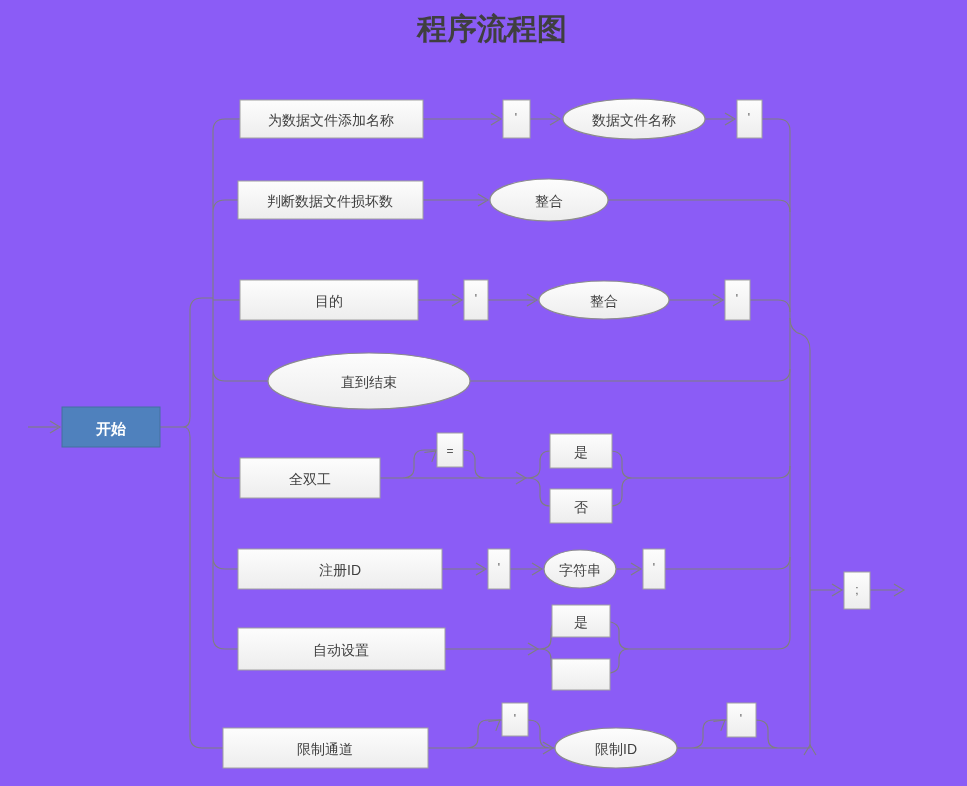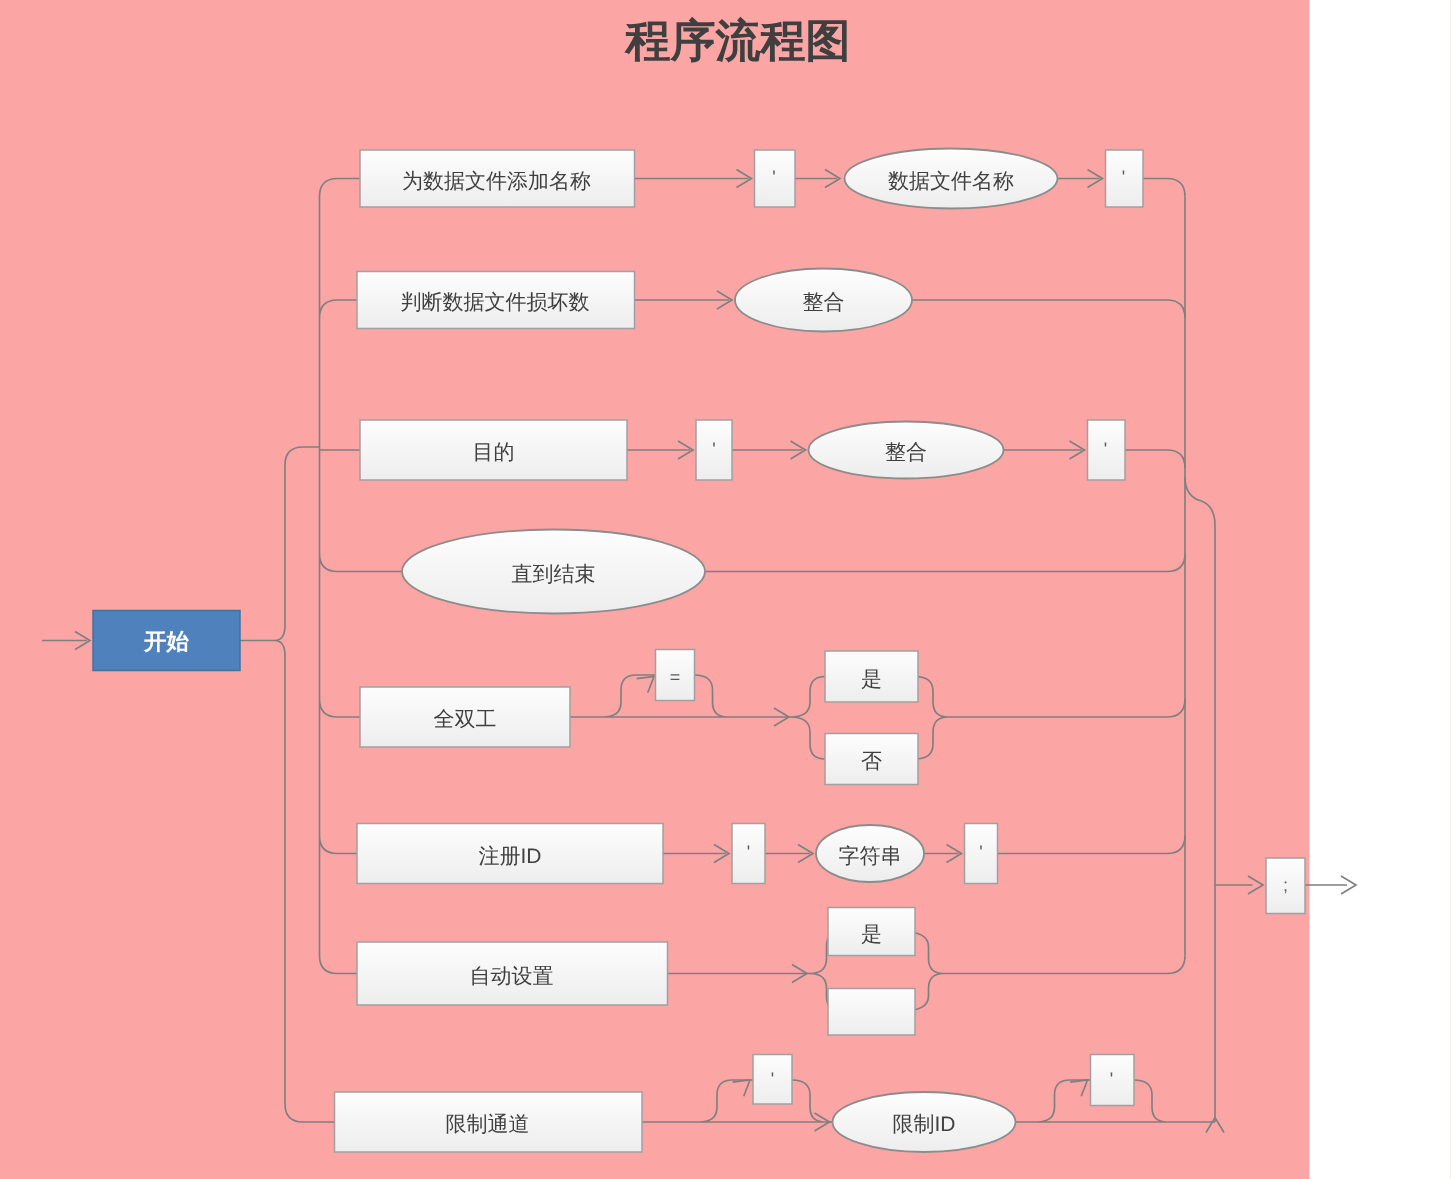--- a/index.html
+++ b/index.html
@@ -1,16 +1,16 @@
 <!DOCTYPE html>
 <html><head>
 <meta charset="utf-8">
 <style>
   html,body{margin:0;padding:0;background:#ffffff;}
-  .page{width:873px;height:786px;position:relative;background:#fca5a5;}
+  .page{width:967px;height:786px;position:relative;background:#8b5cf6;}
   svg{display:block;}
   text{font-family:"Liberation Sans",sans-serif;text-anchor:middle;dominant-baseline:central;fill:#3f3f3f;}
   .title-label{font-size:30px;font-weight:bold;fill:#3f3f3f;}
   .node-label{font-size:14px;}
   .small-label{font-size:12px;fill:#595959;}
   .start-label{font-size:15px;font-weight:bold;fill:#ffffff;}
   .connector{fill:none;stroke:#7f7f7f;stroke-width:1.1;}
   .node-shape{fill:url(#nodeGrad);stroke:#a0a0a0;stroke-width:1;}
   .ellipse-shape{fill:url(#nodeGrad);stroke:#8c8c8c;stroke-width:1.2;}
   .start-shape{stroke:#44709f;stroke-width:1;}

